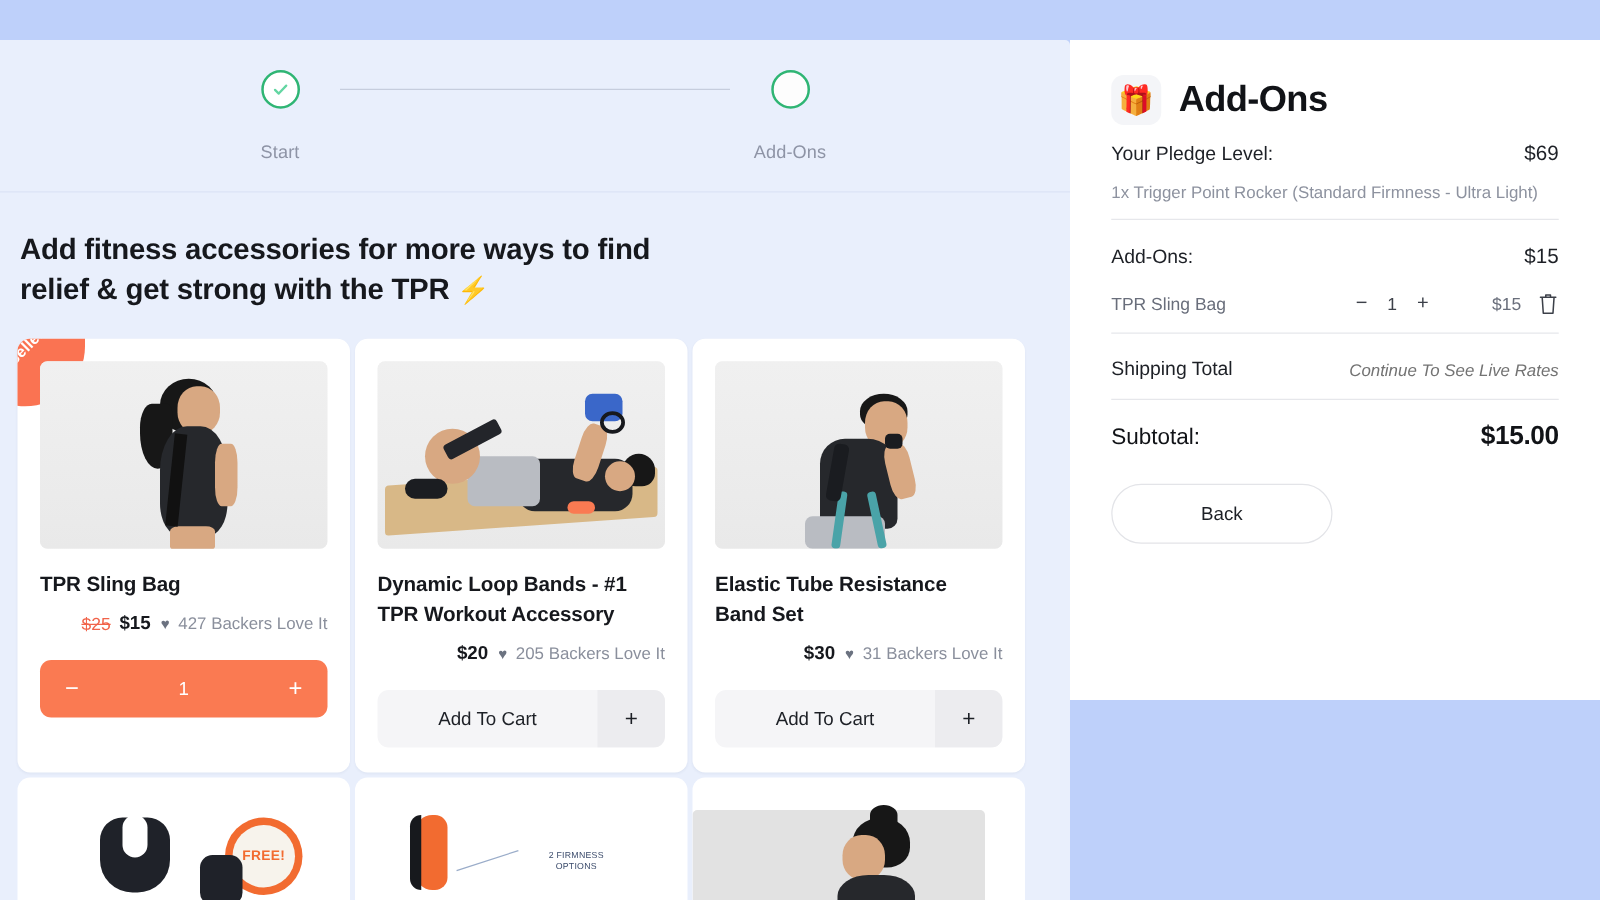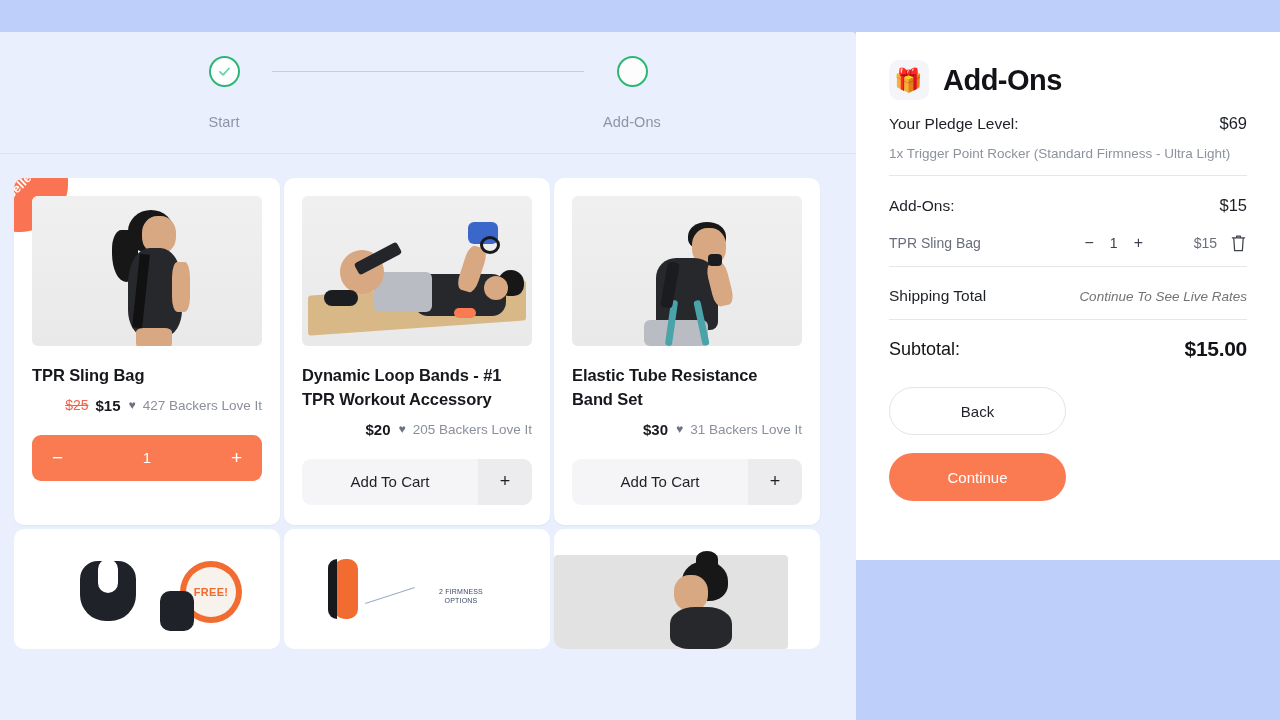--- a/index.html
+++ b/index.html
@@ -149,21 +149,21 @@
   .addon-stepper .minus, .addon-stepper .plus { font-size: 16px; cursor:pointer; }
   .addon-price { width: 74px; text-align: right; color:#696e7b; font-size:14px; }
   .trash { width: 30px; display:flex; justify-content:flex-end; }
 
   .ship-row { margin-top: 20px; font-size: 15.5px; color:#1d2026; }
   .ship-note { font-size: 13.5px; font-style: italic; color:#737373; }
   .subtotal-row { margin-top: 17px; }
   .subtotal-label { font-size: 18px; color:#111317; }
   .subtotal-amt { font-size: 21px; font-weight: bold; color:#111317; letter-spacing:-.3px; }
 
-  .btn-row { margin-top: 26px; display:flex; gap: 18px; flex-direction: column; }
+  .btn-row { margin-top: 26px; display:flex; gap: 18px; }
   .btn {
     height: 48px; border-radius: 24px; display:flex; align-items:center;
     justify-content:center; font-size: 15px; cursor:pointer;
   }
   .btn-back { width: 177px; border:1px solid #e3e4e8; background:#fff; color:#1d2026; }
   .btn-continue { width: 177px; background:#fa7a52; color:#fff; }
 
   
   .grid2 {
     margin: 4px 0 0 14px;
@@ -219,20 +219,23 @@
 
         <div class="step-line"></div>
 
         <div class="step">
           <div class="step-circle empty"></div>
           <div class="step-label">Add-Ons</div>
         </div>
       </div>
     </div>
 
+    <div class="heading">
+      <span>Add fitness accessories for more ways to find relief &amp; get strong with the TPR </span><span class="bolt">⚡</span>
+    </div>
 
     <div class="grid">
 
       <div class="card">
         <div class="best-seller">
           <span>Best
 Seller</span>
         </div>
         <div class="card-img">
           <div class="ph sky"></div>
@@ -382,16 +385,15 @@
     </div>
     <div class="divider"></div>
 
     <div class="row subtotal-row">
       <span class="subtotal-label">Subtotal:</span>
       <span class="subtotal-amt">$15.00</span>
     </div>
 
     <div class="btn-row">
       <div class="btn btn-back">Back</div>
-      <div class="btn btn-continue">Continue</div>
     </div>
   </div>
 </div>
 
 </body></html>

